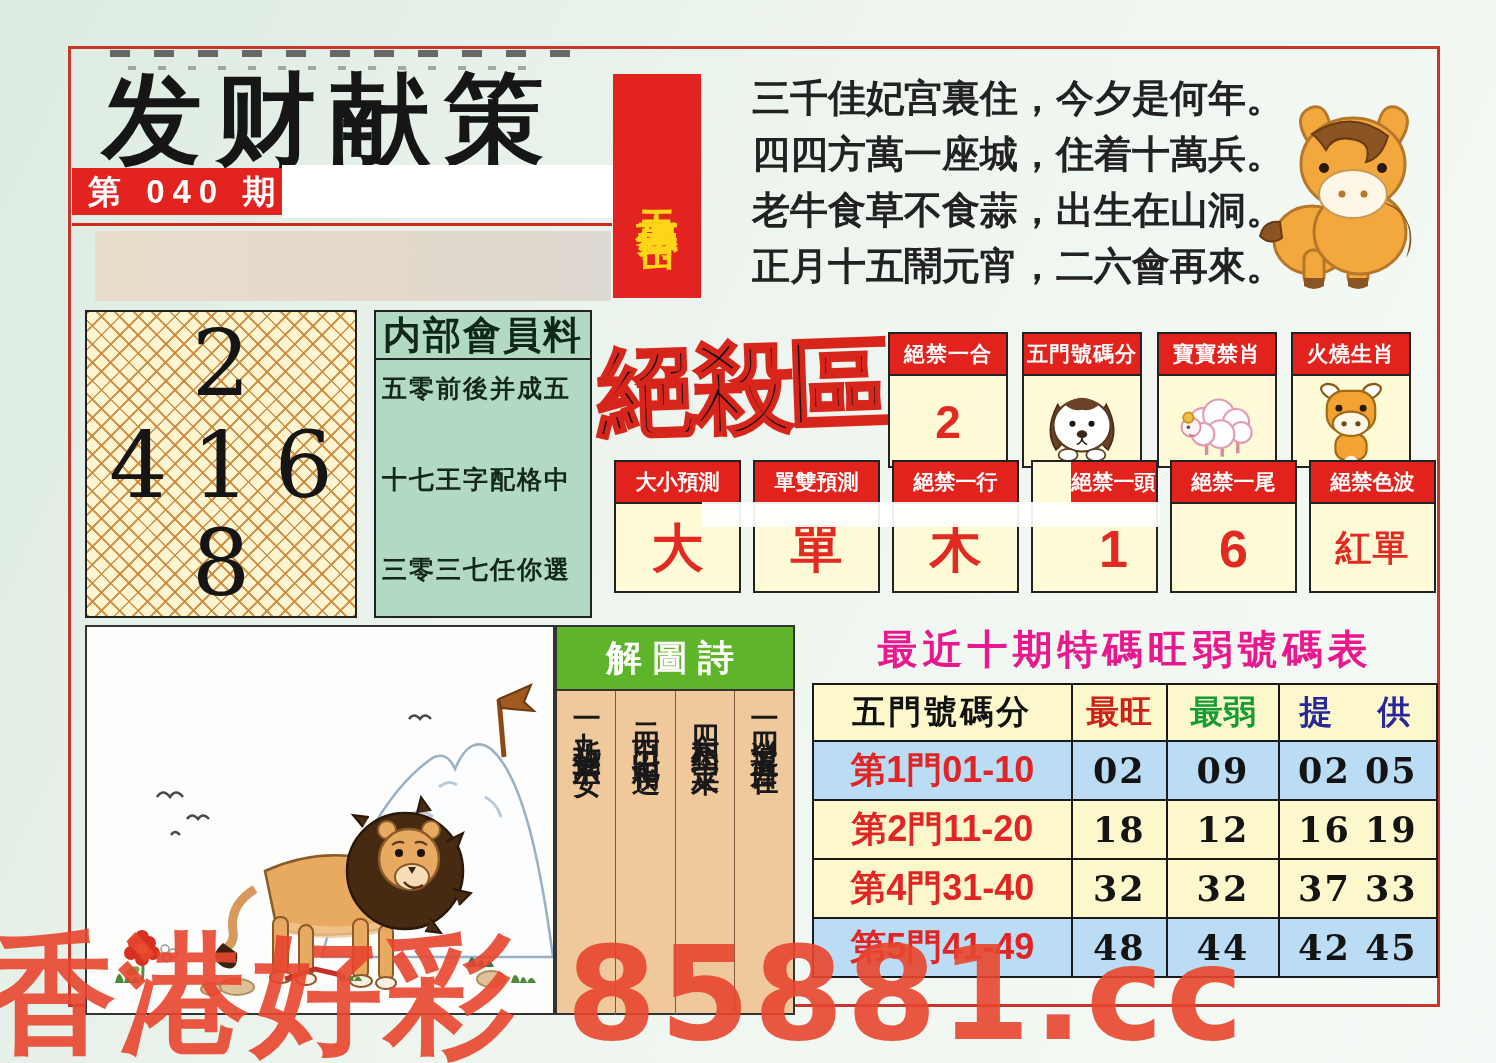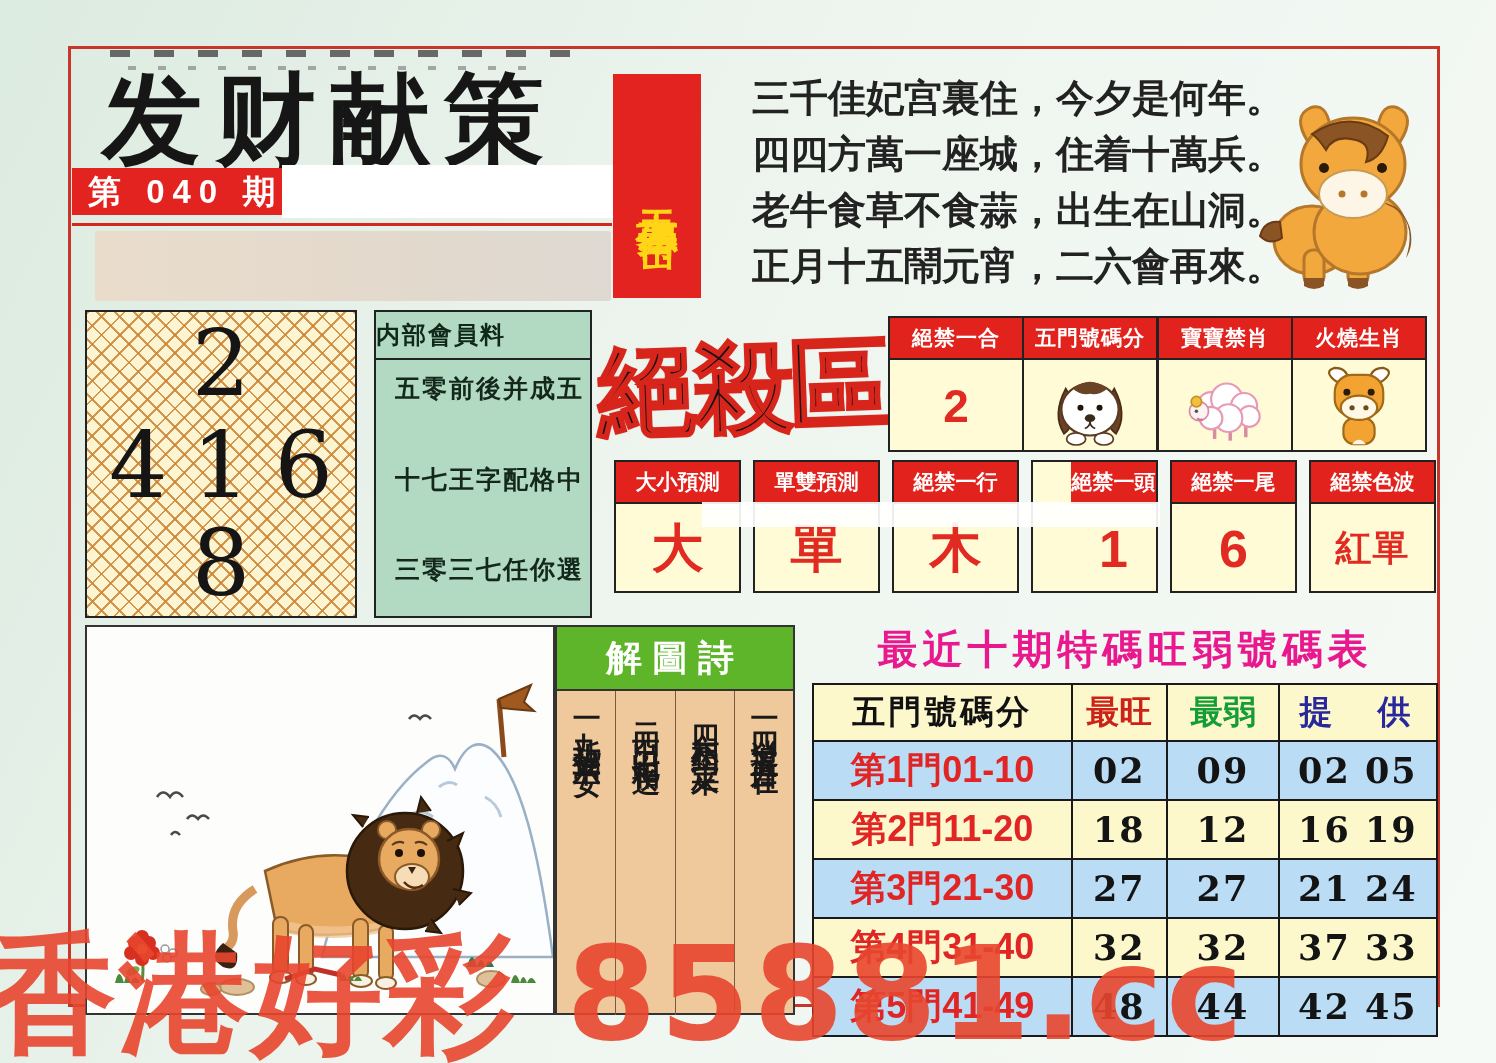--- a/index.html
+++ b/index.html
@@ -36,33 +36,33 @@
          font-family:"DejaVu Serif",serif;color:#151515;}
   .mystery span{position:absolute;font-size:92px;line-height:1;font-weight:500;}
   .m-top{left:50%;transform:translateX(-50%);top:6px;}
   .m-left{left:22px;top:108px;}
   .m-center{left:50%;transform:translateX(-50%);top:108px;}
   .m-right{right:22px;top:108px;}
   .m-bottom{left:50%;transform:translateX(-50%);top:206px;}
 
   .member{position:absolute;left:374px;top:310px;width:218px;height:308px;background:#b2d9c1;
          border:2px solid #222;box-sizing:border-box;}
-  .member-title{height:46px;line-height:46px;font-size:24px;font-weight:700;
+  .member-title{height:46px;line-height:46px;text-align:center;font-size:38px;font-weight:700;
          color:#10281a;border-bottom:2px solid #222;letter-spacing:2px;}
   .member-lines{height:238px;padding:12px 6px;box-sizing:border-box;display:flex;
          flex-direction:column;justify-content:space-between;}
   .member-lines div{font-family:Liberation Mono, monospace;font-size:25px;font-weight:700;
-         color:#13271b;text-align:right;letter-spacing:2px;white-space:nowrap;}
+         color:#13271b;text-align:left;letter-spacing:2px;white-space:nowrap;}
 
   .killzone{position:absolute;left:598px;top:314px;width:292px;height:150px;line-height:146px;
          font-size:100px;font-weight:900;font-family:"DejaVu Serif",serif;color:#121212;
          -webkit-text-stroke:2.5px #d8251c;text-shadow:0 0 2px #d8251c;transform:rotate(-2deg);
          letter-spacing:-4px;white-space:nowrap;}
 
-  .info-card{position:absolute;top:316px;width:136px;height:136px;border:2px solid #222;
+  .info-card{position:absolute;top:332px;width:120px;height:136px;border:2px solid #222;
          box-sizing:border-box;background:#fffbd6;}
   .info-card .hd{height:40px;background:#e2221c;color:#fff;font-size:21px;font-weight:700;
          text-align:center;line-height:40px;letter-spacing:1px;border-bottom:2px solid #222;
          font-family:"Liberation Serif",serif;white-space:nowrap;}
   .info-card .bd{height:92px;display:flex;align-items:center;justify-content:center;}
   .combo-val{font-size:46px;color:#e02a22;font-weight:700;}
 
   .pred-card{position:absolute;top:460px;width:127px;height:133px;border:2px solid #222;
          box-sizing:border-box;background:#fffbd6;}
   .pred-card .hd{height:40px;background:#e2221c;color:#fff;font-size:21px;font-weight:700;
@@ -357,26 +357,20 @@
         <td class="cell-num">02</td>
         <td class="cell-num">09</td>
         <td class="cell-num">02 05</td>
       </tr>
       <tr class="r-yellow">
         <td class="cell-label">第2門11-20</td>
         <td class="cell-num">18</td>
         <td class="cell-num">12</td>
         <td class="cell-num">16 19</td>
       </tr>
-      <tr class="r-blue">
-        <td class="cell-label">第3門21-30</td>
-        <td class="cell-num">27</td>
-        <td class="cell-num">27</td>
-        <td class="cell-num">21 24</td>
-      </tr>
       <tr class="r-yellow">
         <td class="cell-label">第4門31-40</td>
         <td class="cell-num">32</td>
         <td class="cell-num">32</td>
         <td class="cell-num">37 33</td>
       </tr>
       <tr class="r-blue">
         <td class="cell-label">第5門41-49</td>
         <td class="cell-num">48</td>
         <td class="cell-num">44</td>

